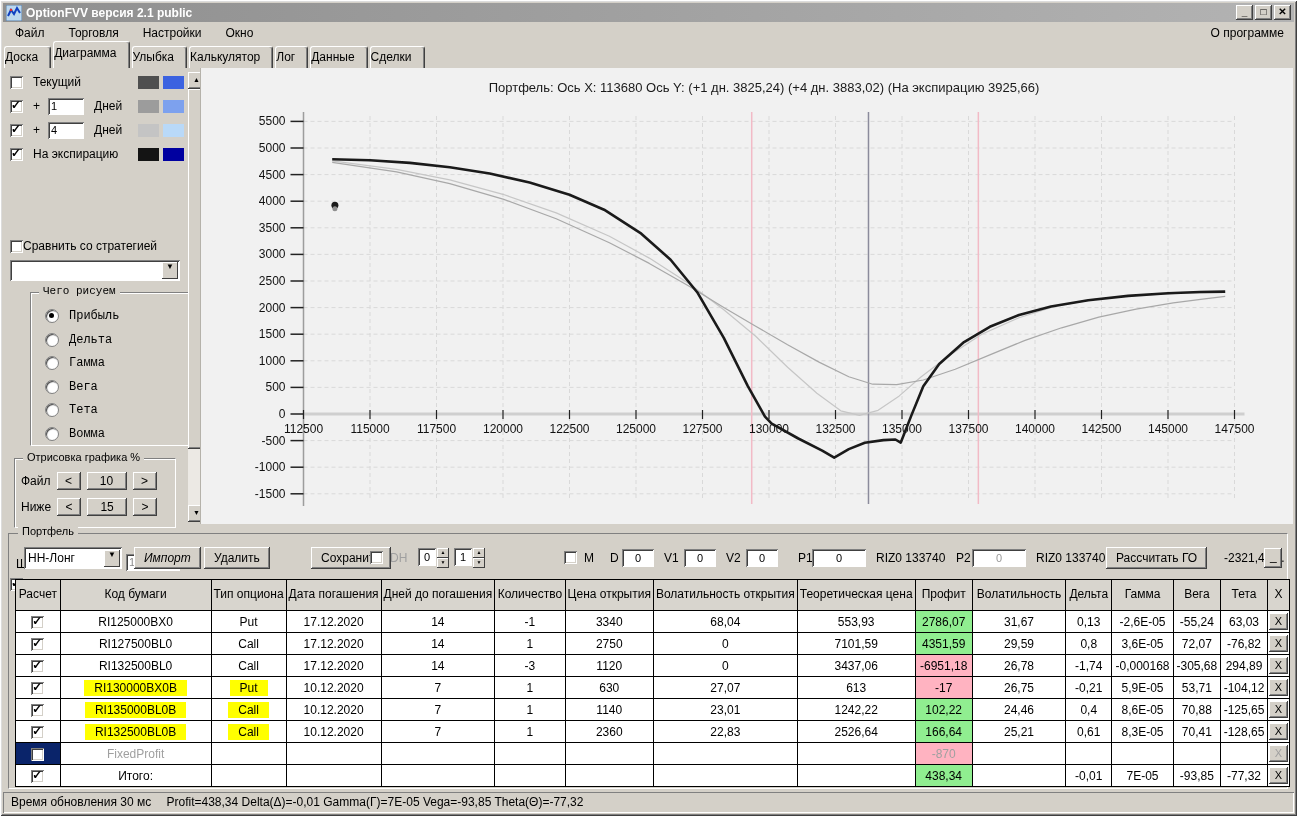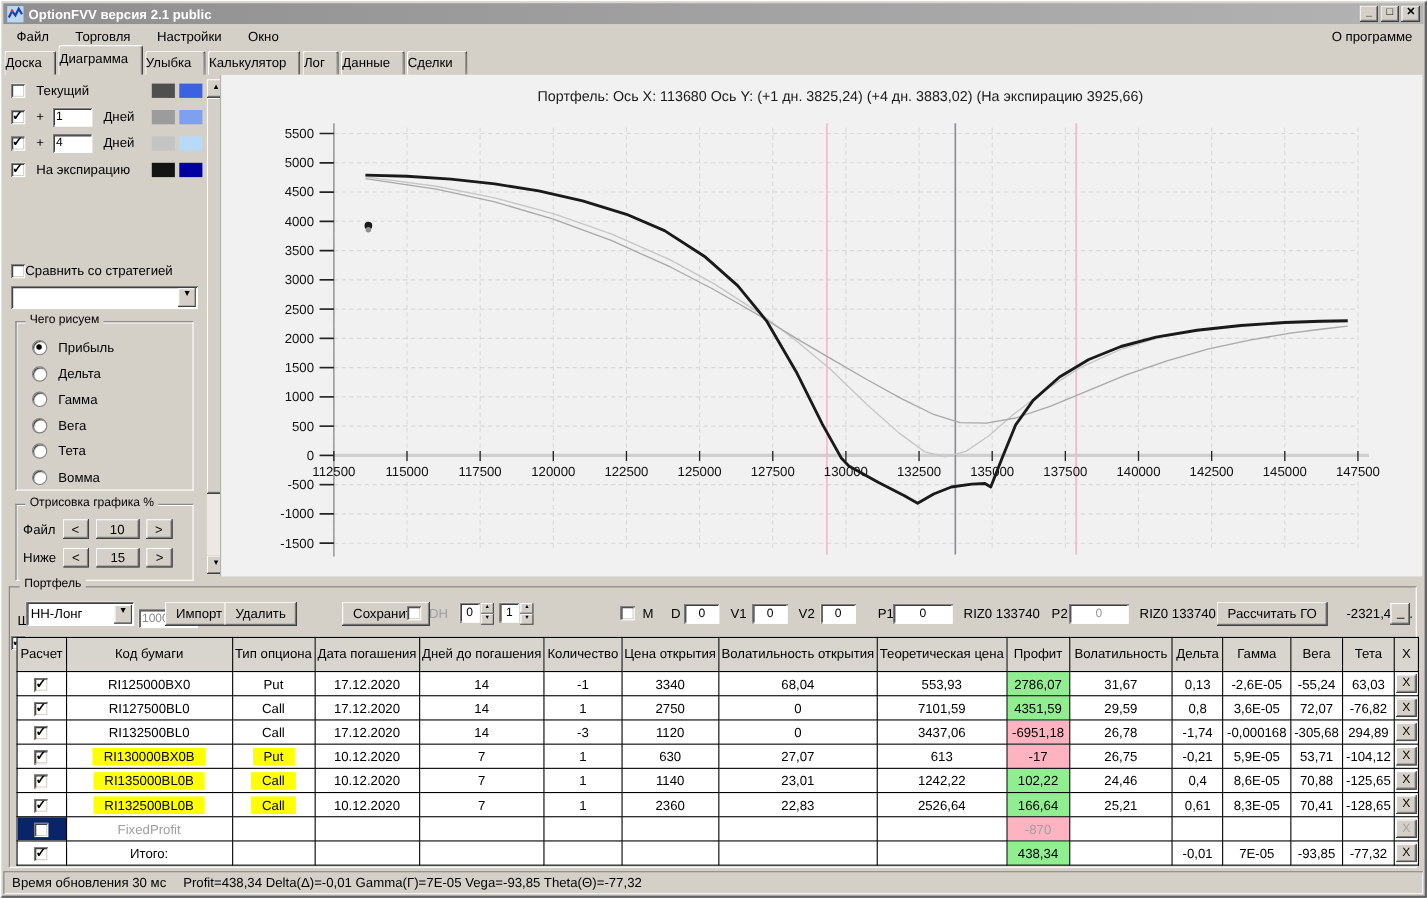--- a/index.html
+++ b/index.html
@@ -123,21 +123,21 @@
 
     <div id="lp-compare" class="lp-row" style="top:168px;">
       <span class="cb"></span>
       <span style="margin-left:0;text-align:right;">Сравнить со стратегией</span>
     </div>
     <div class="combo" style="left:2px;top:190px;width:170px;height:21px;">
       <span style="line-height:21px;padding-left:4px;"></span>
       <span class="arrow">▼</span>
     </div>
 
-    <div class="groupbox" style="left:6px;top:222px;width:160px;height:152px;">
+    <div class="groupbox" style="left:22px;top:222px;width:160px;height:152px;font-family:Liberation Mono, monospace;">
       <span class="groupbox-label">Чего рисуем</span>
       <div id="draw-radios">
           <div style="position: absolute; left: 14px; top: 16px; display: flex; align-items: center;">
             <span class="radio">
               <span class="dot"></span>
             </span>
             <span style="margin-left: 10px;">Прибыль</span>
           </div>
           <div style="position: absolute; left: 14px; top: 39.5px; display: flex; align-items: center;">
             <span class="radio"></span>
@@ -347,21 +347,21 @@
   </div>
 
   <div id="portfolio">
     <div id="pf-box"></div>
     <span id="pf-label">Портфель</span>
 
     <div class="combo" style="left:16px;top:20px;width:98px;height:22px;z-index:2;">
       <span style="line-height:22px;padding-left:4px;">НН-Лонг</span>
       <span class="arrow" style="top:3px;">▼</span>
     </div>
-    <div class="tb-btn" style="left:142px;top:20px;">Импорт</div>
+    <div class="tb-btn" style="left:126px;top:20px;font-style:italic;">Импорт</div>
     <div class="tb-btn" style="left:196px;top:20px;">Удалить</div>
     <div class="tb-btn" style="left:270px;top:20px;margin-left:33px;">Сохранить</div>
 
     <span class="cb" style="position:absolute;left:362px;top:24px;"></span>
     <span class="tb-label dim" style="left:382px;top:22px;">DH</span>
 
     <div class="spin" style="left:410px;top:21px;">
       <div class="val">0</div>
       <div class="arrows">
           <div>▲</div>

